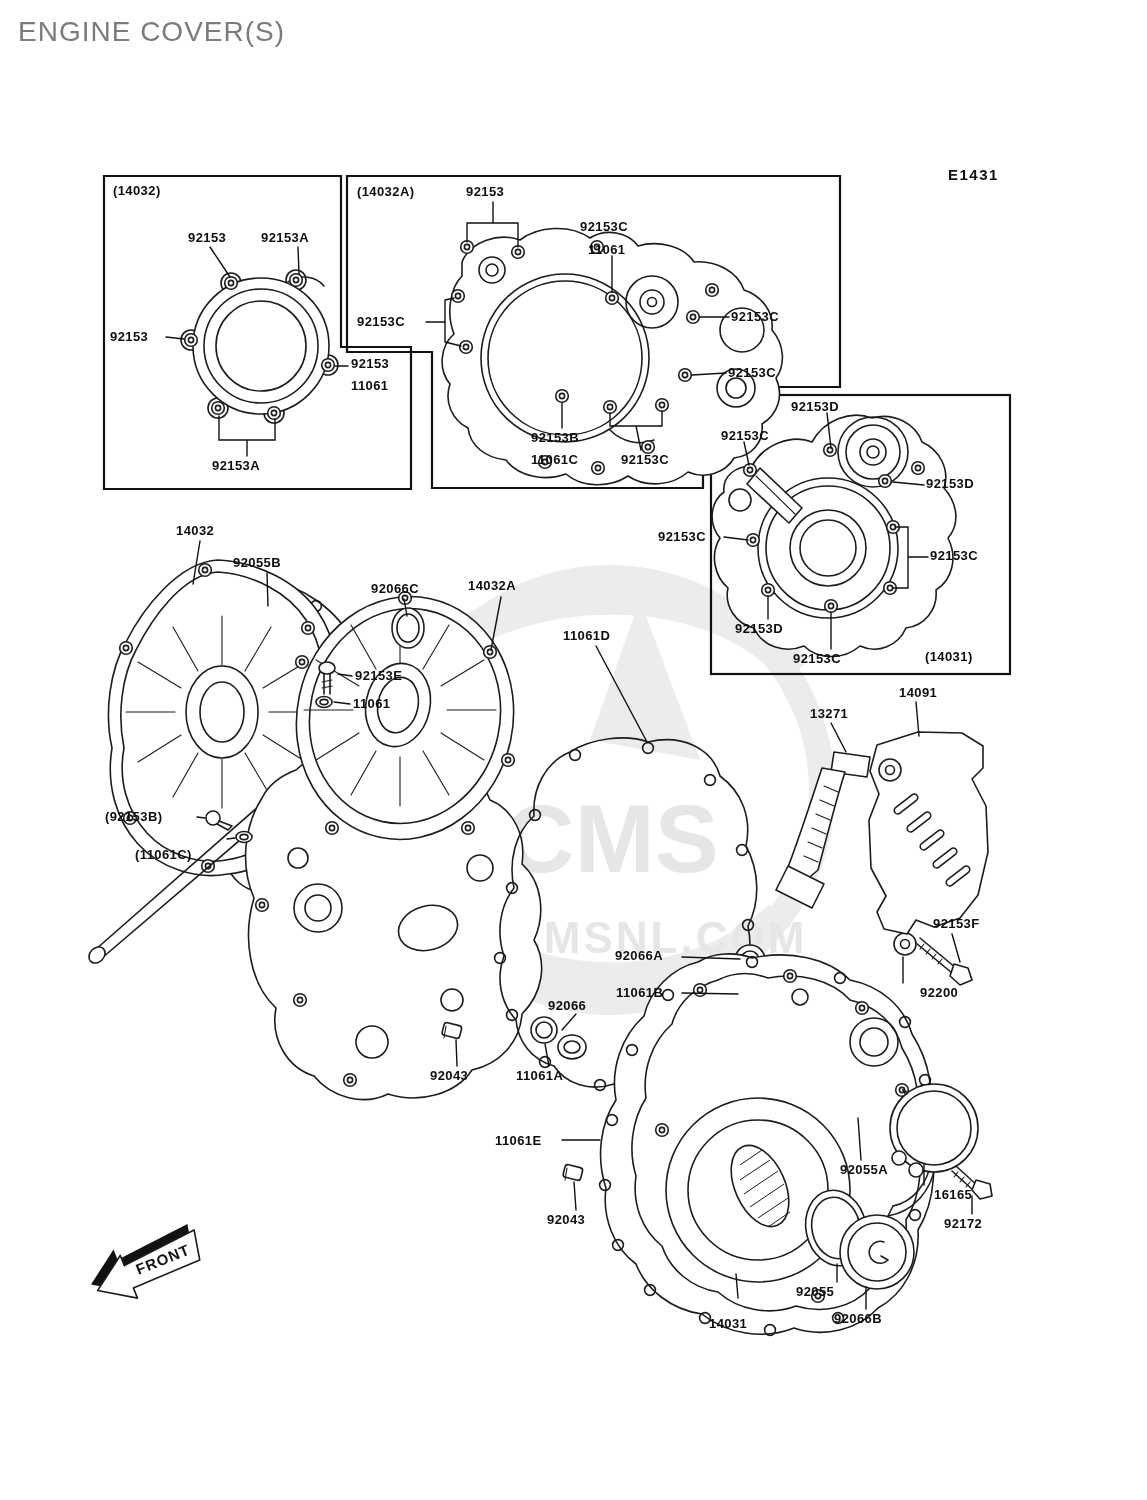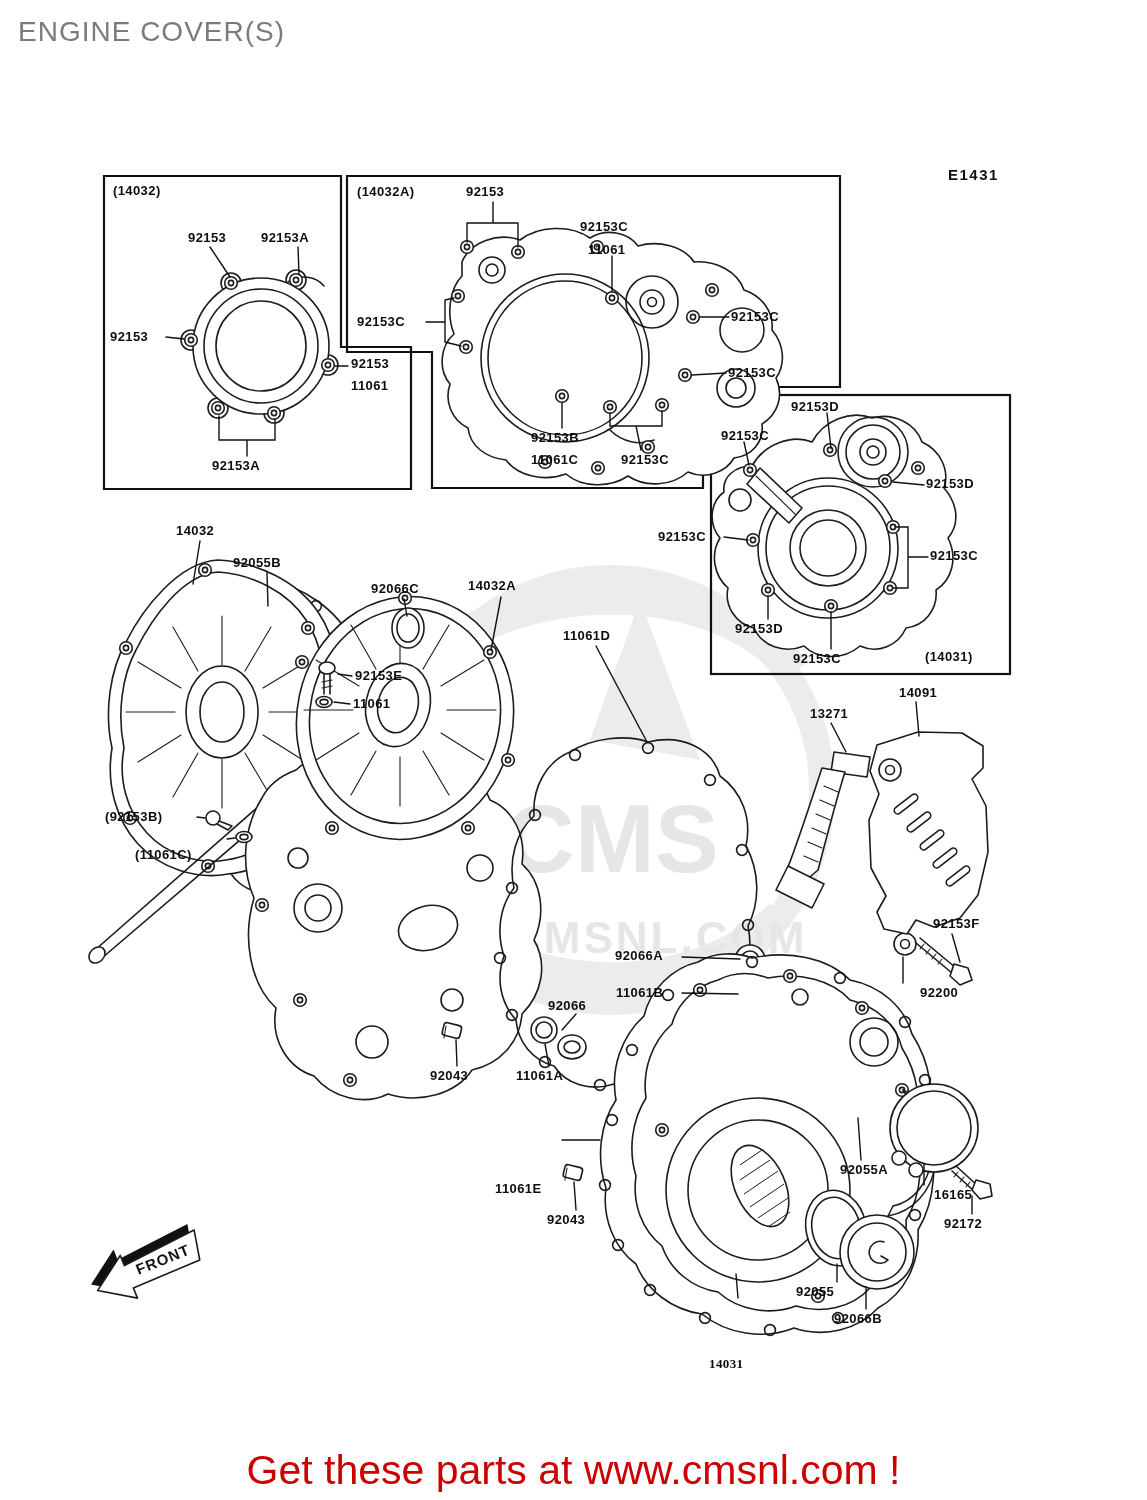--- a/index.html
+++ b/index.html
@@ -514,24 +514,23 @@
       <div class="part-label" style="left: 135px; top: 831px; margin-top: 16px;">(11061C)</div>
       <div class="part-label" style="left: 810px; top: 706px;">13271</div>
       <div class="part-label" style="left: 891px; top: 685px; margin-left: 8px;">14091</div>
       <div class="part-label" style="left: 933px; top: 916px;">92153F</div>
       <div class="part-label" style="left: 876px; top: 985px; margin-left: 44px;">92200</div>
       <div class="part-label" style="left: 615px; top: 948px;">92066A</div>
       <div class="part-label" style="left: 616px; top: 985px;">11061B</div>
       <div class="part-label" style="left: 548px; top: 998px;">92066</div>
       <div class="part-label" style="left: 430px; top: 1068px;">92043</div>
       <div class="part-label" style="left: 516px; top: 1068px;">11061A</div>
-      <div class="part-label" style="left: 495px; top: 1133px; margin-top: 48px;">11061E</div>
+      <div class="part-label" style="left: 495px; top: 1133px;">11061E</div>
       <div class="part-label" style="left: 547px; top: 1212px;">92043</div>
       <div class="part-label" style="left: 840px; top: 1162px;">92055A</div>
       <div class="part-label" style="left: 888px; top: 1187px; margin-left: 46px;">16165</div>
       <div class="part-label" style="left: 944px; top: 1216px;">92172</div>
       <div class="part-label" style="left: 796px; top: 1284px;">92055</div>
-      <div class="part-label" style="left: 709px; top: 1356px; font-family: Liberation Serif, serif;">14031</div>
+      <div class="part-label" style="left: 709px; top: 1316px;">14031</div>
       <div class="part-label" style="left: 834px; top: 1311px;">92066B</div>
     </div>
 
-  <div id="cmsnl-banner" style="color: rgb(204, 0, 0);">Get these parts at www.cmsnl.com !</div>
 </div>
 
 </body></html>

